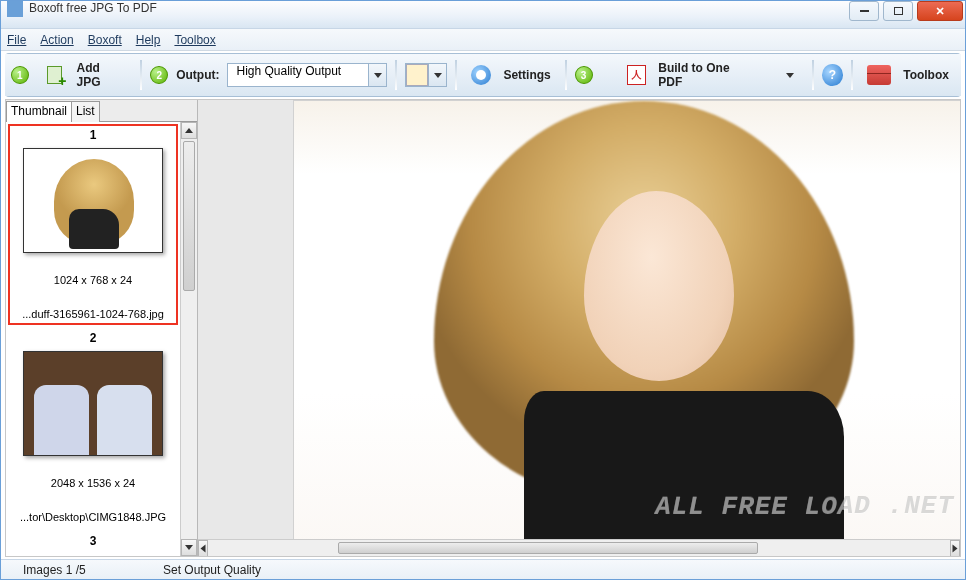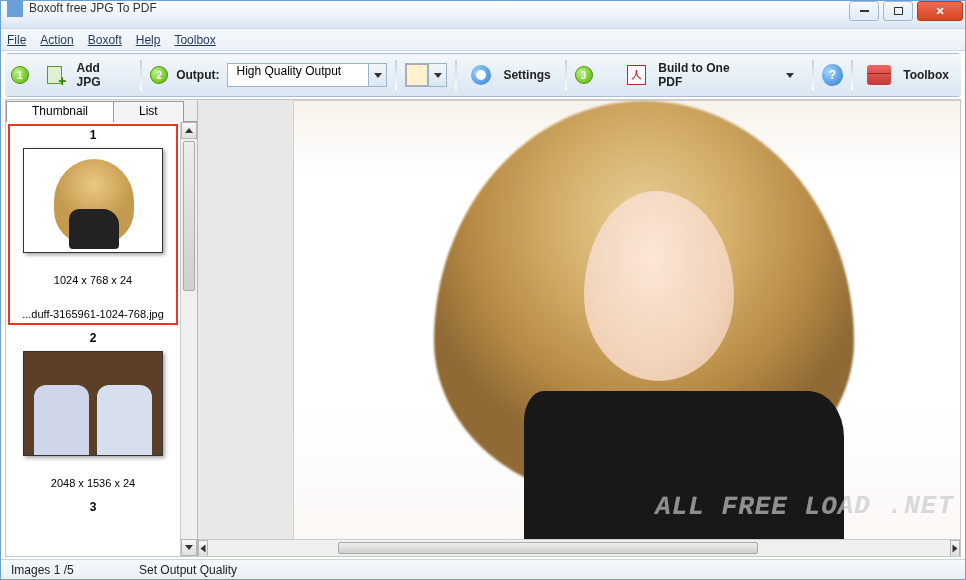--- a/index.html
+++ b/index.html
@@ -32,21 +32,21 @@
 .icon-gear { width: 20px; height: 20px; border-radius: 50%; background: radial-gradient(circle at 35% 35%, #9fd3ff, #2a7bd0); position: relative; }
 .icon-gear::after { content: ""; position: absolute; inset: 5px; background: #fff; border-radius: 50%; }
 .icon-pdf { width: 20px; height: 20px; background: #fff; border: 1px solid #c22; color: #c22; display: flex; align-items: center; justify-content: center; font-weight: bold; font-size: 10px; }
 .icon-help { width: 22px; height: 22px; border-radius: 50%; background: radial-gradient(circle at 35% 35%, #a8d6ff, #2278d0); color: #fff; display: flex; align-items: center; justify-content: center; font-weight: bold; }
 .icon-toolbox { width: 24px; height: 20px; background: linear-gradient(#ef645f, #c63b34); border-radius: 3px; position: relative; }
 .icon-toolbox::before { content: ""; position: absolute; top: 8px; left: 0; right: 0; height: 1px; background: #8f2620; }
 .chev-down { width: 0; height: 0; border-left: 4px solid transparent; border-right: 4px solid transparent; border-top: 5px solid #333; }
 .content { flex: 1; display: flex; overflow: hidden; border: 1px solid #c7c7c7; margin: 0 4px 2px 4px; position: relative; }
 .sidebar { width: 192px; display: flex; flex-direction: column; border-right: 1px solid #b8b8b8; background: #fff; }
 .tabs { display: flex; height: 22px; border-bottom: 1px solid #9a9a9a; background: #ececec; }
-.tab { padding: 2px 25px; border: 1px solid #9a9a9a; border-bottom: none; margin-right: -1px; background: #f4f4f4; cursor: pointer; position: relative; top: 1px; }
+.tab { padding: 2px 4px; border: 1px solid #9a9a9a; border-bottom: none; margin-right: -1px; background: #f4f4f4; cursor: pointer; position: relative; top: 1px; }
 .tab.active { background: #fff; font-weight: 400; z-index: 2; }
 .thumbs-wrap { flex: 1; display: flex; overflow: hidden; }
 .thumbs { flex: 1; overflow: hidden; padding: 2px; }
 .thumbs-scroll { width: 17px; background: #f0f0f0; border-left: 1px solid #ccc; display: flex; flex-direction: column; }
 .scroll-btn { height: 17px; background: linear-gradient(#f7f7f7, #dedede); border: 1px solid #b5b5b5; display: flex; align-items: center; justify-content: center; cursor: pointer; }
 .scroll-track { flex: 1; background: #efefef; position: relative; }
 .scroll-thumb { position: absolute; top: 2px; left: 2px; right: 2px; height: 150px; background: linear-gradient(#ededed, #cfcfcf); border: 1px solid #aaa; border-radius: 2px; }
 .thumb-item { border: 2px solid transparent; padding: 2px; margin-bottom: 2px; text-align: center; }
 .thumb-item.sel { border-color: #e32; }
 .thumb-item .num { font-weight: bold; }
@@ -56,21 +56,21 @@
 .preview-canvas { flex: 1; background: #e8e8e8; position: relative; overflow: hidden; }
 .preview-inner { position: absolute; left: 95px; top: 0; right: -5px; bottom: -50px; background: linear-gradient(180deg, #f7f2ea 0%, #fff 15%, #fff 60%, #faf6f2 100%); border: 1px solid #d1d1d1; }
 .hair { position: absolute; width: 420px; height: 400px; left: 140px; top: 0; background: radial-gradient(ellipse 55% 60% at 50% 30%, #e9cf96 0%, #d3ad67 40%, #b68a45 75%, #8f6a34 100%); border-radius: 50% 50% 45% 45% / 60% 60% 40% 40%; filter: blur(1px); }
 .face { position: absolute; width: 150px; height: 190px; left: 290px; top: 90px; background: radial-gradient(ellipse at 45% 35%, #fbe7d6 0%, #f1d2b8 65%, #e2bb9d 100%); border-radius: 48% 52% 50% 50% / 55% 55% 45% 45%; }
 .shirt { position: absolute; width: 320px; height: 200px; left: 230px; top: 290px; background: #181818; border-radius: 20px 36px 20px 20px / 30px 46px 20px 20px; }
 .watermark { position: absolute; right: 6px; bottom: 18px; font-size: 26px; font-weight: bold; font-style: italic; color: rgba(150,150,150,0.35); letter-spacing: 1px; text-shadow: 0 1px 0 rgba(255,255,255,0.5); font-family: Liberation Mono, monospace; }
 .h-scroll { height: 17px; display: flex; background: #f0f0f0; border-top: 1px solid #ccc; }
 .h-track { flex: 1; position: relative; background: #efefef; }
 .h-thumb { position: absolute; top: 2px; bottom: 2px; left: 130px; width: 420px; background: linear-gradient(#ededed, #cfcfcf); border: 1px solid #aaa; border-radius: 2px; }
 .statusbar { height: 20px; background: linear-gradient(#f6f9fc, #e9f0f7); border-top: 1px solid #c7d6e6; display: flex; align-items: center; padding: 0 10px; gap: 28px; color: #222; }
-.statusbar .cell { min-width: 100px; }
+.statusbar .cell { min-width: 100px; margin-left: 12px; }
 
 
 .thumb-ph1 { position: absolute; inset: 0; background: #fff; }
 .thumb-ph1::before { content: ""; position: absolute; left: 30px; top: 10px; width: 80px; height: 85px; background: radial-gradient(ellipse 60% 55% at 50% 30%, #eac97f, #c49a4f 80%); border-radius: 50% 50% 40% 40%; }
 .thumb-ph1::after { content: ""; position: absolute; left: 45px; top: 60px; width: 50px; height: 40px; background: #222; border-radius: 10px 16px 4px 4px; }
 .thumb-ph2 { position: absolute; inset: 0; background: #5b3f29; }
 .thumb-ph2::before { content: ""; position: absolute; left: 10px; bottom: 0; width: 55px; height: 70px; background: #cfd6ea; border-radius: 12px 12px 0 0; }
 .thumb-ph2::after { content: ""; position: absolute; right: 10px; bottom: 0; width: 55px; height: 70px; background: #d7dfee; border-radius: 12px 12px 0 0; }
 </style>
 </head>
@@ -162,20 +162,21 @@
             <div class="caption">1024 x 768 x 24</div>
             <div class="caption">...duff-3165961-1024-768.jpg</div>
           </div>
 
           <div class="thumb-item">
             <div class="num">2</div>
             <div class="thumb-img">
                 <div class="thumb-ph2"></div>
               </div>
             <div class="caption">2048 x 1536 x 24</div>
+            <div class="caption">...tor\Desktop\CIMG1848.JPG</div>
           </div>
 
           <div class="thumb-item">
             <div class="num">3</div>
           </div>
 
         </div>
         <div class="thumbs-scroll">
           <div class="scroll-btn">
               <span class="chev-down" style="transform:rotate(180deg)"></span>

